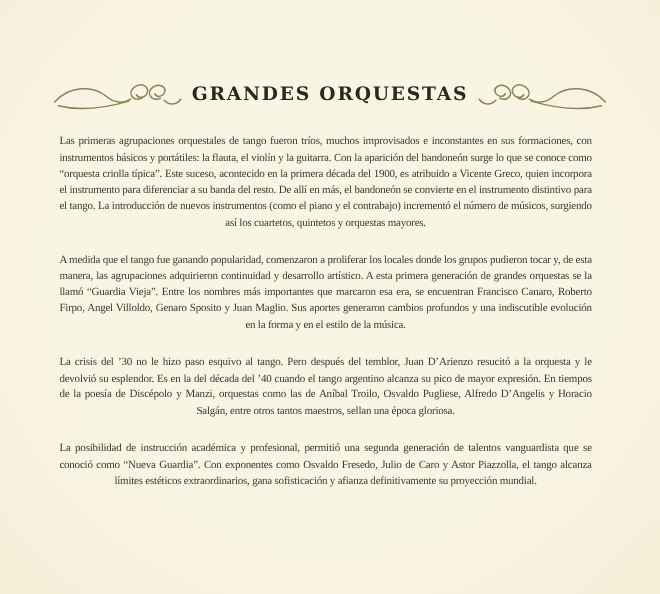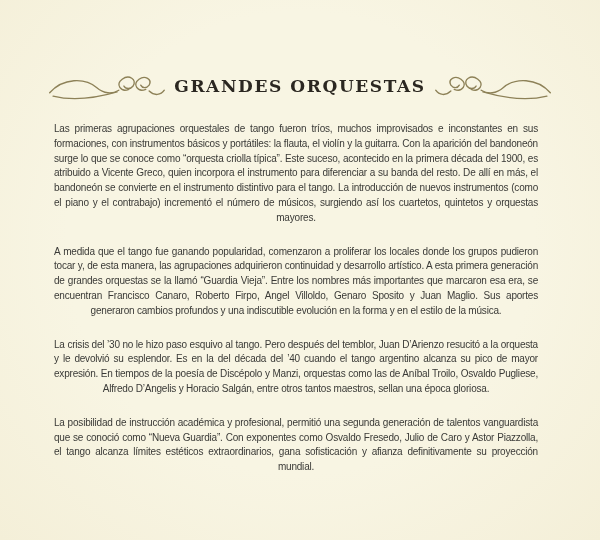--- a/index.html
+++ b/index.html
@@ -37,20 +37,21 @@
     font-family: "DejaVu Serif", "Liberation Serif", serif;
     font-weight: 700;
     font-size: 17px;
     letter-spacing: 1.6px;
     color: #2b2721;
     white-space: nowrap;
   }
   .text-body {
     padding: 18px 62px 0 54px;
     color: #3a3a37;
+    font-family: Liberation Serif, serif;
   }
   .text-body p {
     margin: 0 0 19px 0;
     font-size: 10px;
     line-height: 14.8px;
     letter-spacing: -0.2px;
     text-align: justify;
     text-align-last: center;
     -moz-text-align-last: center;
   }

